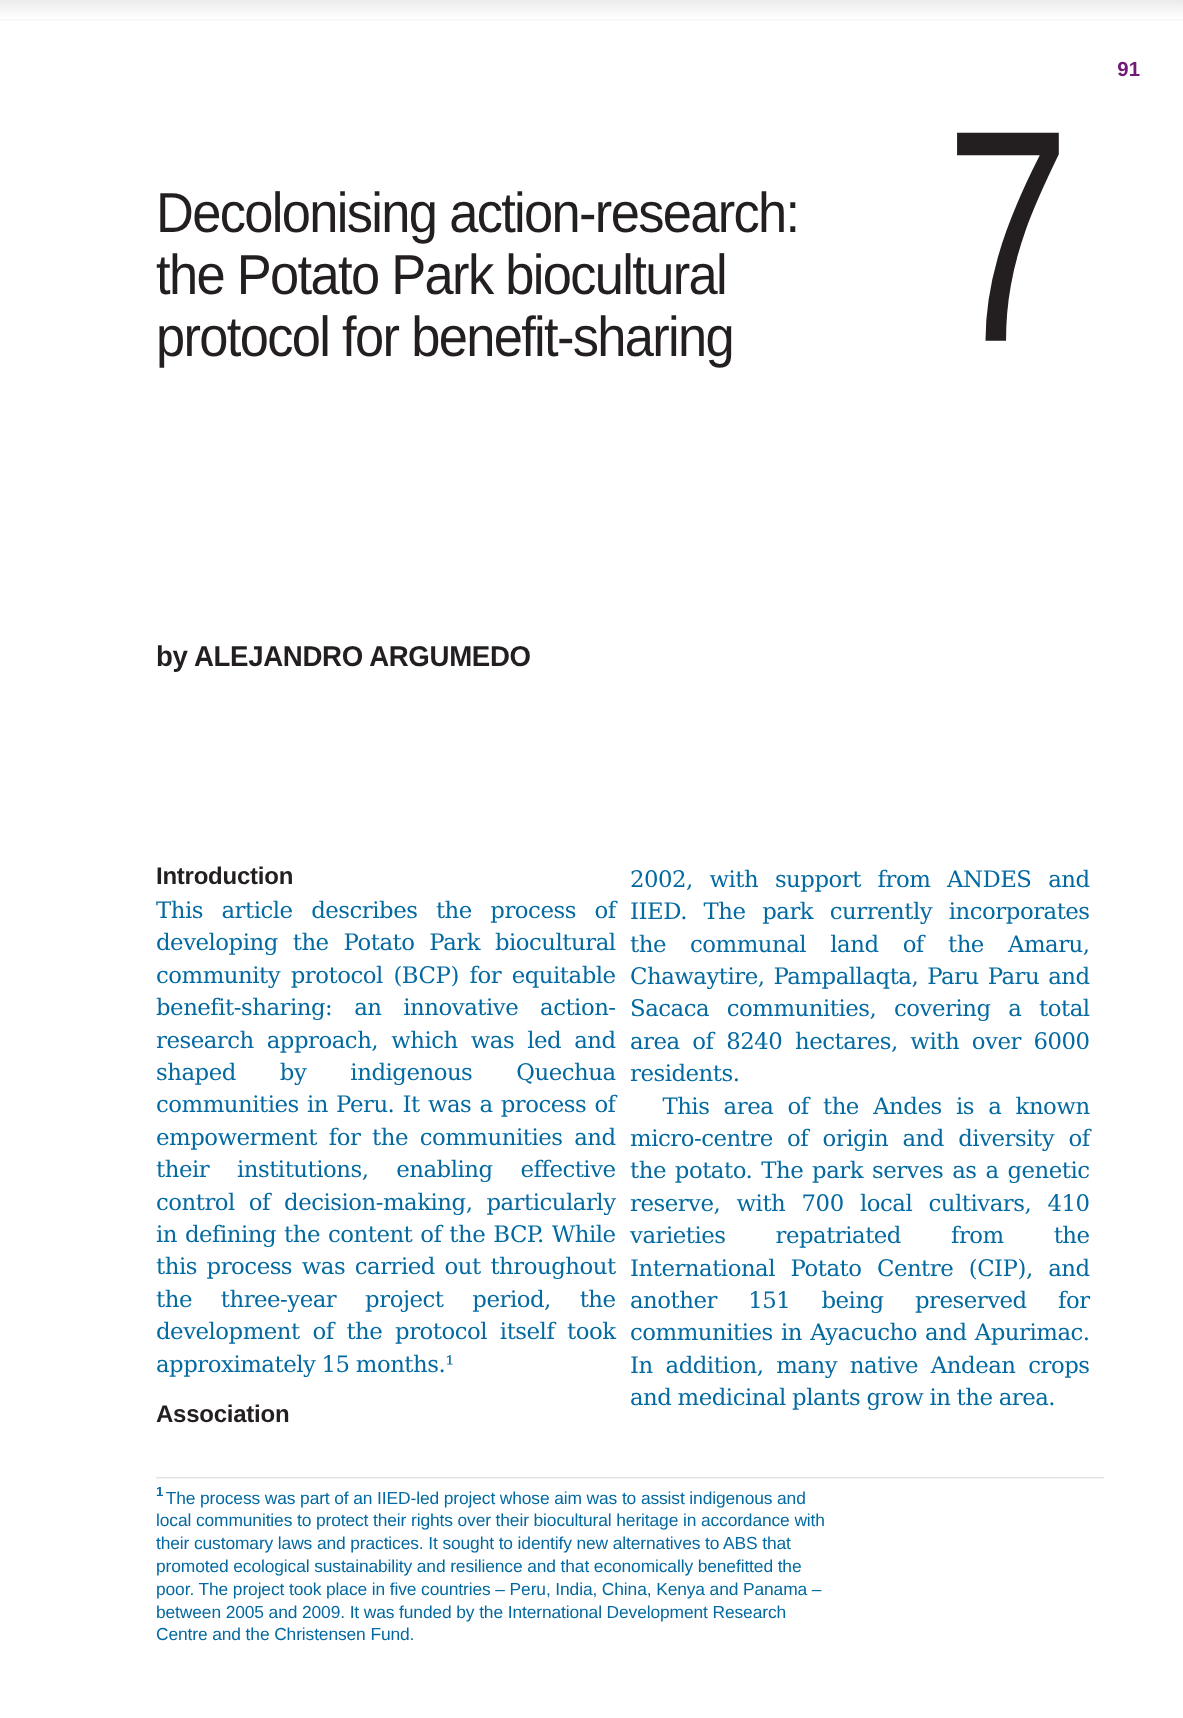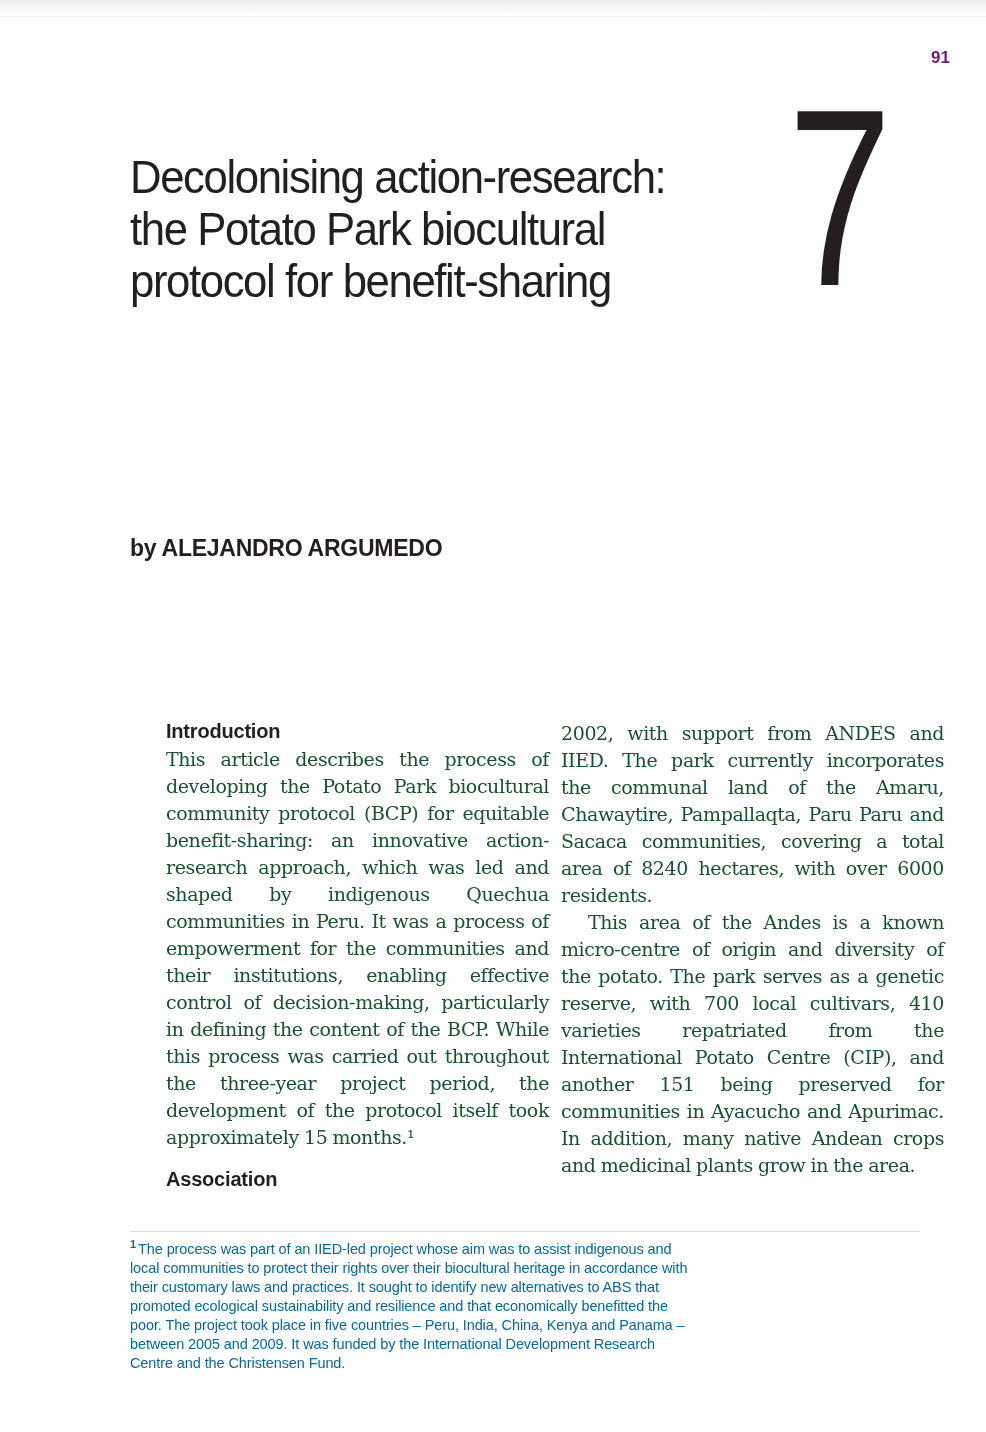--- a/index.html
+++ b/index.html
@@ -44,34 +44,34 @@
 
   .byline {
     position: absolute; left: 130px; top: 534px;
     font-weight: bold; font-size: 24px; color: #231f20;
     letter-spacing: -0.3px;
     transform: scaleX(0.96); transform-origin: left top;
   }
 
   .columns {
     position: absolute; left: 130px; top: 720px; width: 792px;
-    display: flex; gap: 12px; margin-left: 36px;
+    display: flex; gap: 12px;
   }
   .col { width: 383px; }
 
   .sec-heading {
     font-weight: bold; font-size: 20px; color: #231f20;
     margin: 0 0 3px 0; letter-spacing: -0.2px;
   }
   .sec-heading.second { margin-top: 17px; }
 
   .body-p {
     font-family: "DejaVu Serif", serif;
     font-size: 19px; line-height: 27px;
-    color: #14532d;
+    color: #0369a1;
     text-align: justify;
     margin: 0;
     letter-spacing: -0.4px;
     word-spacing: -0.5px;
     hyphens: auto;
   }
   .body-p.indent { text-indent: 27px; }
 
   .footnote-rule {
     position: absolute; left: 130px; top: 1231px;

